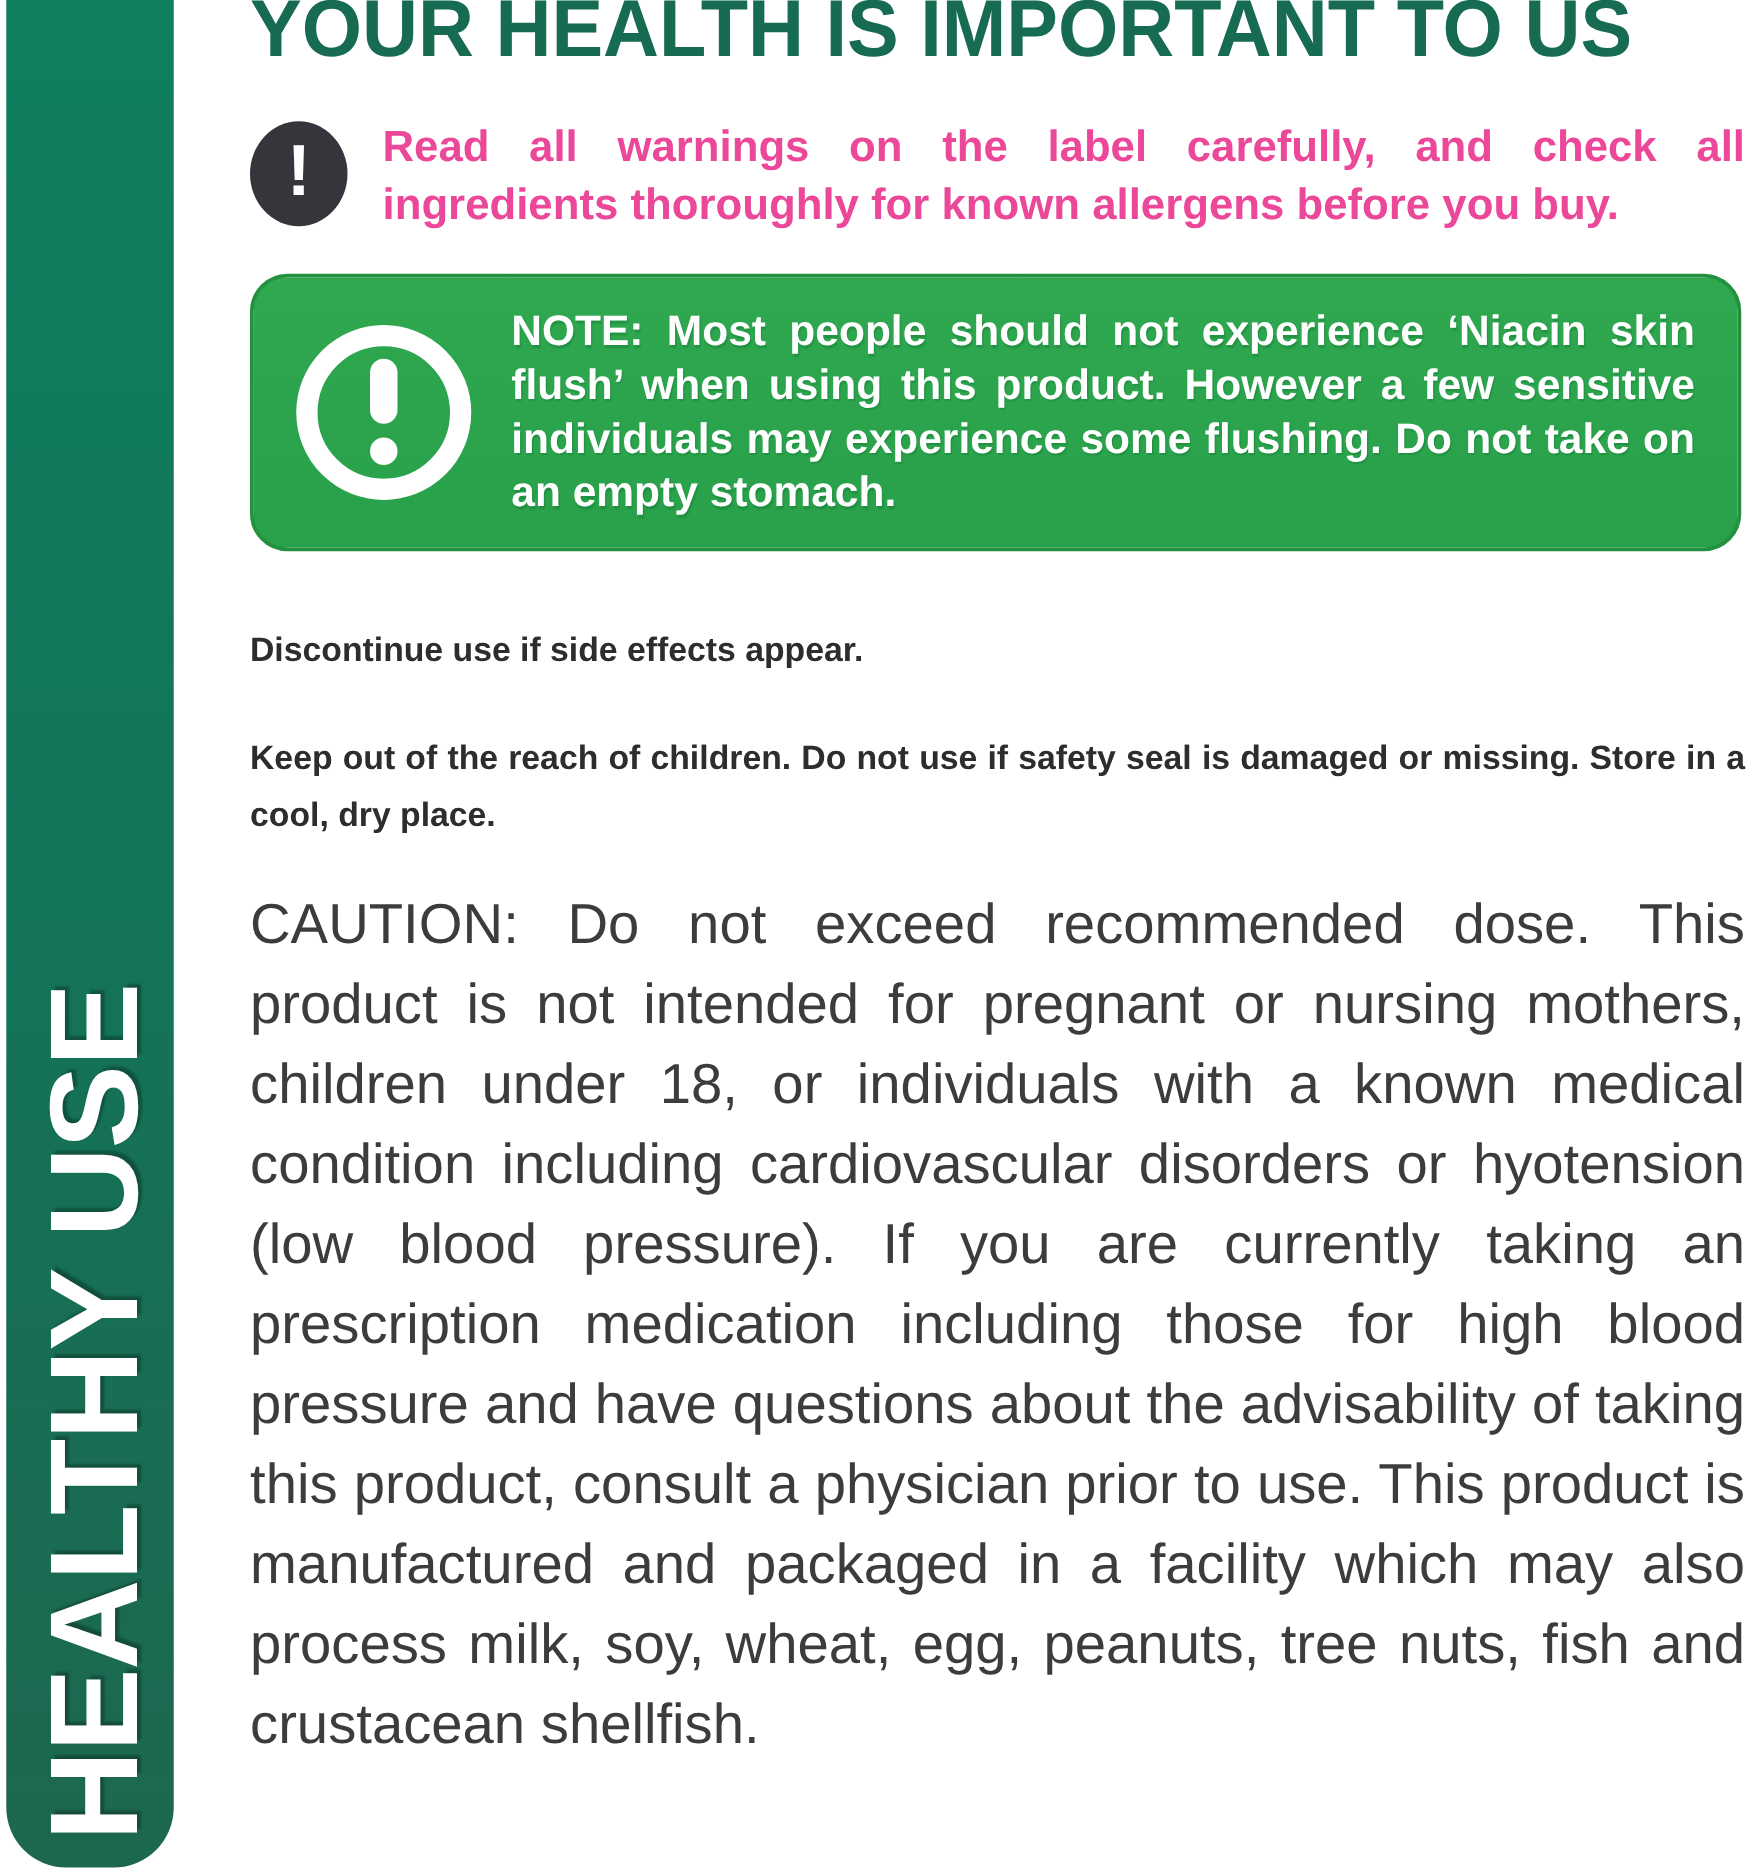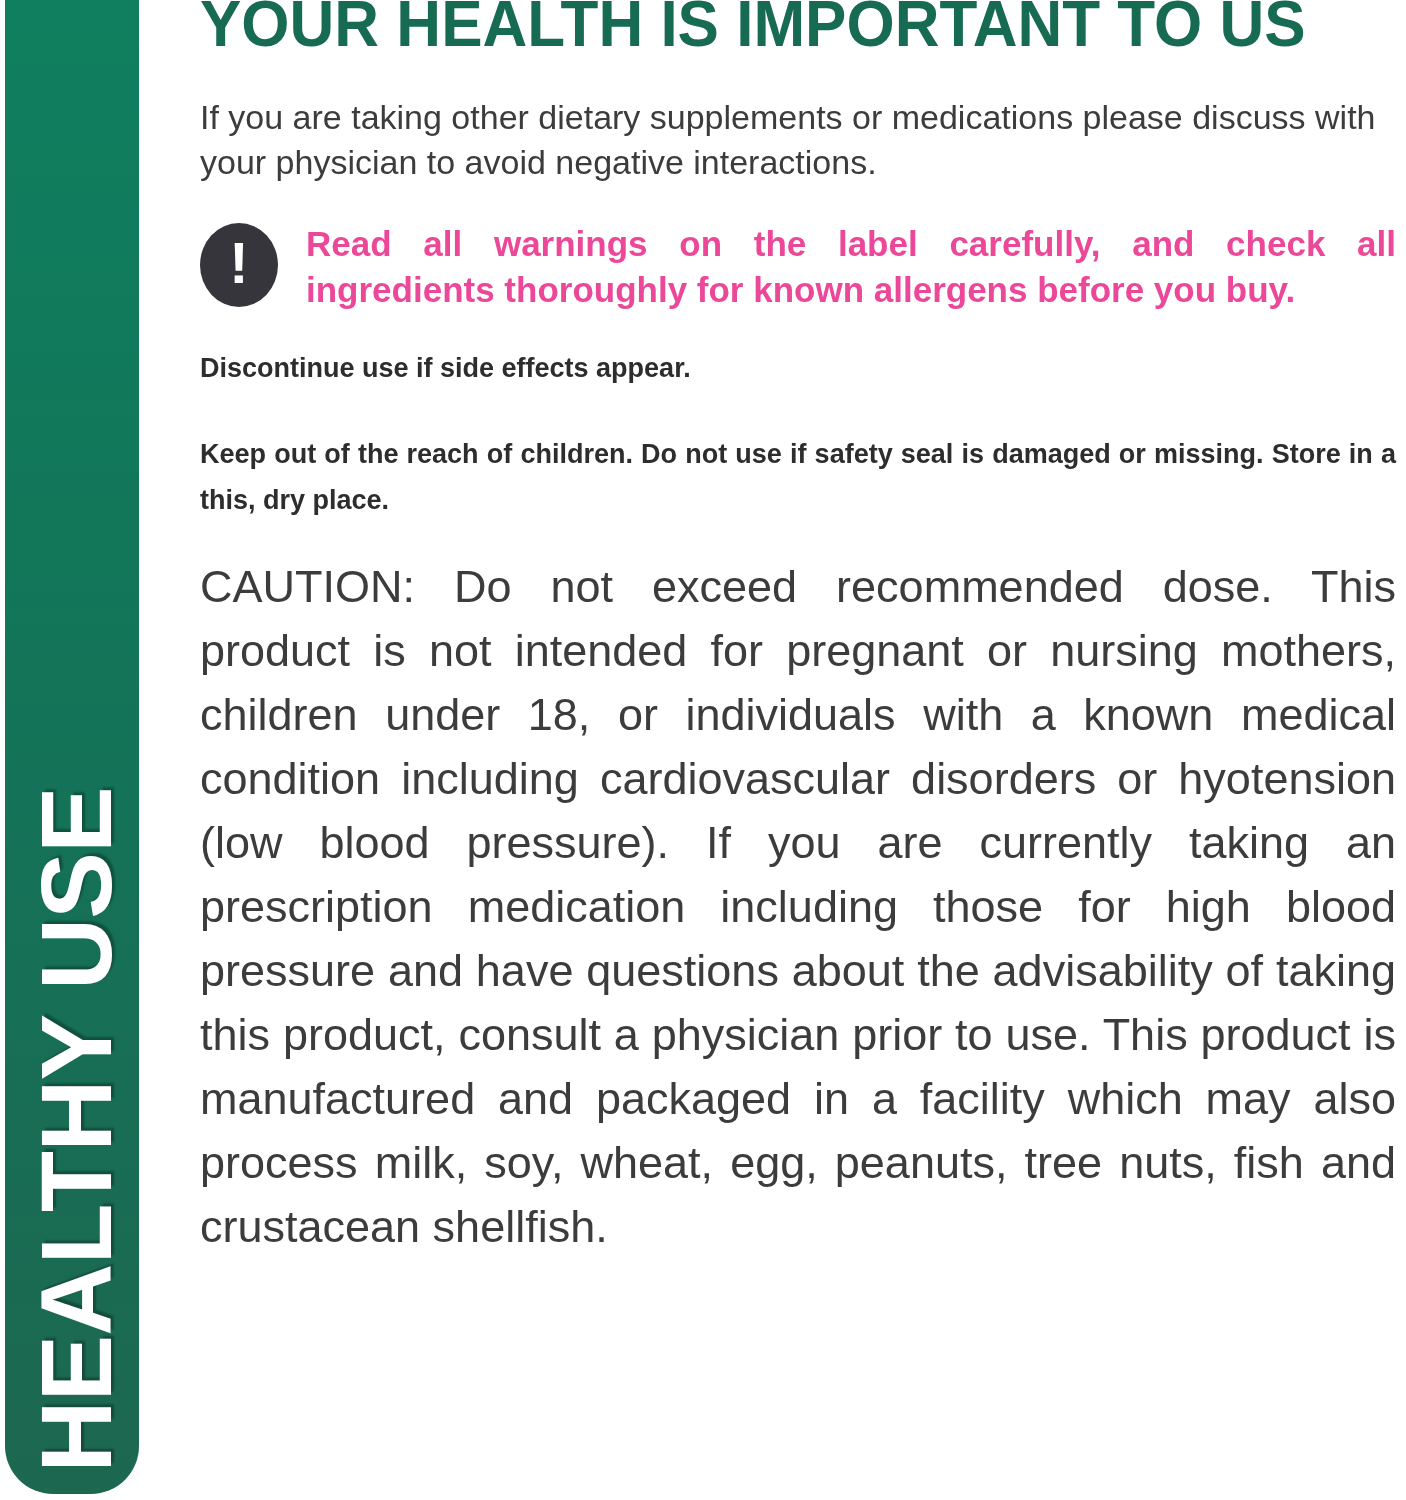--- a/index.html
+++ b/index.html
@@ -109,31 +109,37 @@
 <div class="page">
 
   <div class="sideband">
     <div class="sideband-label">HEALTHY USE</div>
   </div>
 
   <div class="content">
 
     <h1 class="page-title">YOUR HEALTH IS IMPORTANT TO US</h1>
 
-    <p class="para">If you are taking other dietary supplements or medications please discuss with your physician to avoid negative interactions.</p>
 
     <div class="warn-row">
       <div class="warn-icon">
         <span>!</span>
       </div>
       <div class="warn-text">Read all warnings on the label carefully, and check all ingredients thoroughly for known allergens before you buy.</div>
     </div>
 
 
+    <div class="note-box">
+      <div class="note-icon">
+        <div class="bar"></div>
+        <div class="dot"></div>
+      </div>
+      <div class="note-text">NOTE: Most people should not experience ‘Niacin skin flush’ when using this product. However a few sensitive individuals may experience some flushing. Do not take on an empty stomach.</div>
+    </div>
 
     <p class="bold-para discontinue">Discontinue use if side effects appear.</p>
 
-    <p class="bold-para justify keepout">Keep out of the reach of children. Do not use if safety seal is damaged or missing. Store in a this, dry place.</p>
+    <p class="bold-para justify keepout">Keep out of the reach of children. Do not use if safety seal is damaged or missing. Store in a cool, dry place.</p>
 
     <p class="caution">CAUTION: Do not exceed recommended dose. This product is not intended for pregnant or nursing mothers, children under 18, or individuals with a known medical condition including cardiovascular disorders or hyotension (low blood pressure). If you are currently taking an prescription medication including those for high blood pressure and have questions about the advisability of taking this product, consult a physician prior to use. This product is manufactured and packaged in a facility which may also process milk, soy, wheat, egg, peanuts, tree nuts, fish and crustacean shellfish.</p>
 
   </div>
 </div>
 
 </body></html>

